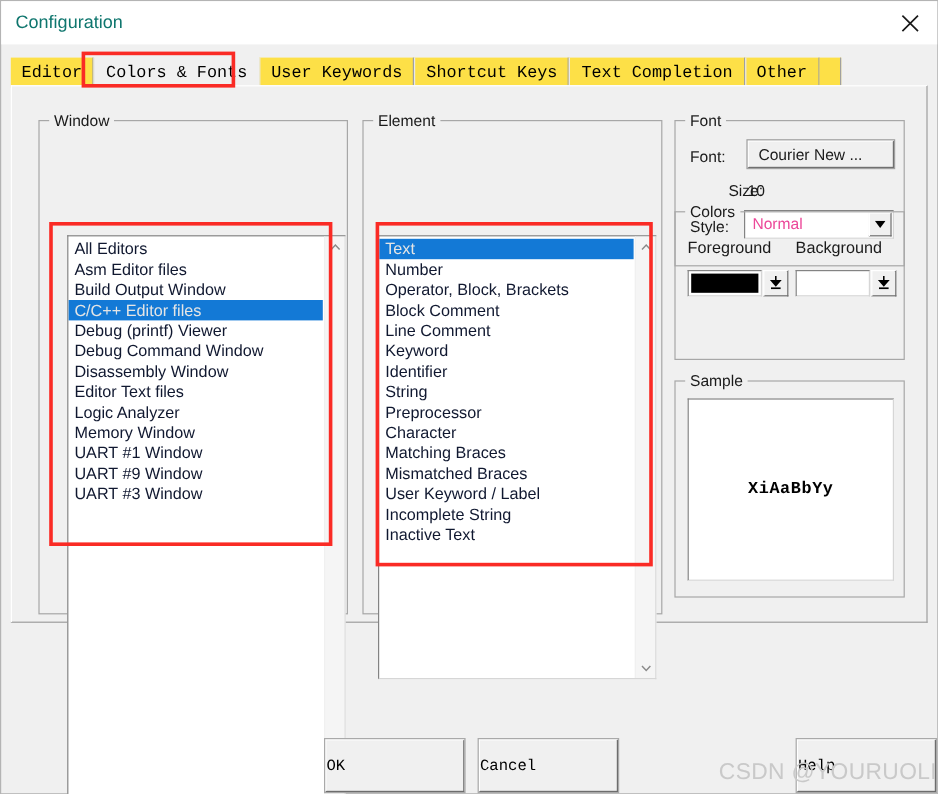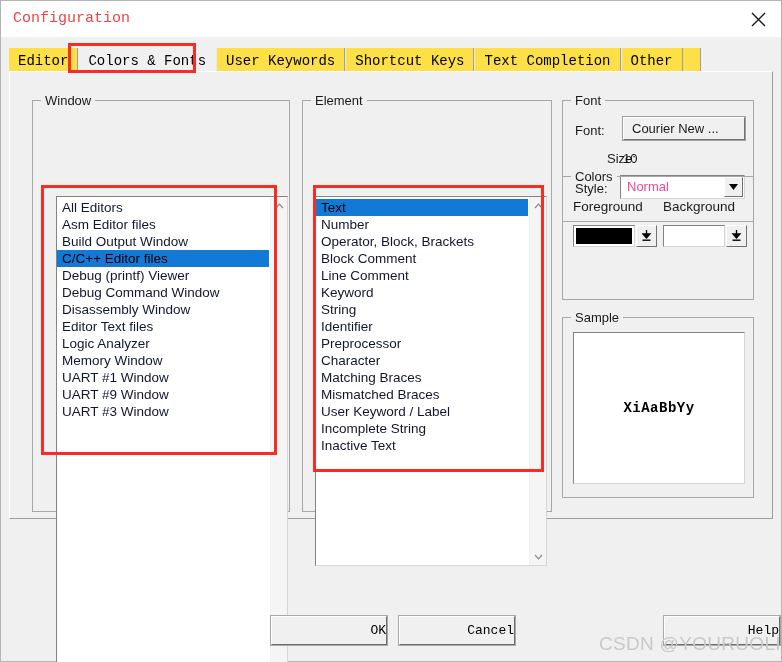--- a/index.html
+++ b/index.html
@@ -27,22 +27,22 @@
     position: absolute;
     left: 0; top: 0;
     width: 780px; height: 36px;
     background: #ffffff;
     box-sizing: border-box;
   }
   #title-text {
     position: absolute;
     left: 12px; top: 9px;
     font-size: 15px;
-    color: #ef4444;
-    font-family: Liberation Mono, monospace;
+    color: #0f766e;
+    font-family: Liberation Sans, sans-serif;
     white-space: nowrap;
   }
   #close-btn {
     position: absolute;
     right: 0; top: 0;
     width: 46px; height: 36px;
     display: flex; align-items: center; justify-content: center;
     cursor: pointer;
   }
   #close-btn svg { display: block; }
@@ -153,21 +153,21 @@
     line-height: 17px;
     height: 17px;
     color: #101830;
     padding-left: 5px;
     white-space: nowrap;
     cursor: default;
     overflow: hidden;
   }
   .list-item.selected {
     background: #1379d6;
-    color: #000000;
+    color: #e5e5e5;
   }
 
   
   .vscroll {
     position: absolute;
     right: 0; top: 0;
     width: 17px; height: 100%;
     background: #f5f5f5;
     border-left: 1px solid #f0f0f0;
     box-sizing: border-box;
@@ -316,29 +316,29 @@
   }
 
   
   #bottom-area {
     position: absolute;
     left: 8px; top: 522px;
     width: 764px; height: 130px;
   }
   .dlg-btn {
     position: absolute;
-    height: 29px;
+    height: 44px;
     background: #f0f0f0;
     border-top: 1px solid #ffffff;
     border-left: 1px solid #ffffff;
     border-right: 1px solid #6d6d6d;
     border-bottom: 1px solid #6d6d6d;
     outline: 1px solid #a9a9a9;
     box-sizing: border-box;
-    display: flex; align-items: center; justify-content: flex-end;
+    display: flex; align-items: center; justify-content: flex-start;
     font-family: "Liberation Mono", monospace;
     font-size: 13px;
     color: #000000;
     cursor: pointer;
   }
   #btn-ok     { left: 262px; top: 93px; width: 116px; }
   #btn-cancel { left: 390px; top: 93px; width: 116px; }
   #btn-help   { left: 655px; top: 93px; width: 116px; }
 
   
@@ -488,22 +488,22 @@
     </div>
 
     <div class="listbox" id="listbox-element">
       <div class="list-items" id="element-items">
           <div class="list-item selected" style="background: rgb(19, 121, 214);">Text</div>
           <div class="list-item">Number</div>
           <div class="list-item">Operator, Block, Brackets</div>
           <div class="list-item">Block Comment</div>
           <div class="list-item">Line Comment</div>
           <div class="list-item">Keyword</div>
+          <div class="list-item">Identifier</div>
           <div class="list-item">String</div>
-          <div class="list-item">Identifier</div>
           <div class="list-item">Preprocessor</div>
           <div class="list-item">Character</div>
           <div class="list-item">Matching Braces</div>
           <div class="list-item">Mismatched Braces</div>
           <div class="list-item">User Keyword / Label</div>
           <div class="list-item">Incomplete String</div>
           <div class="list-item">Inactive Text</div>
         </div>
       <div class="vscroll">
         <span class="arrow up">

